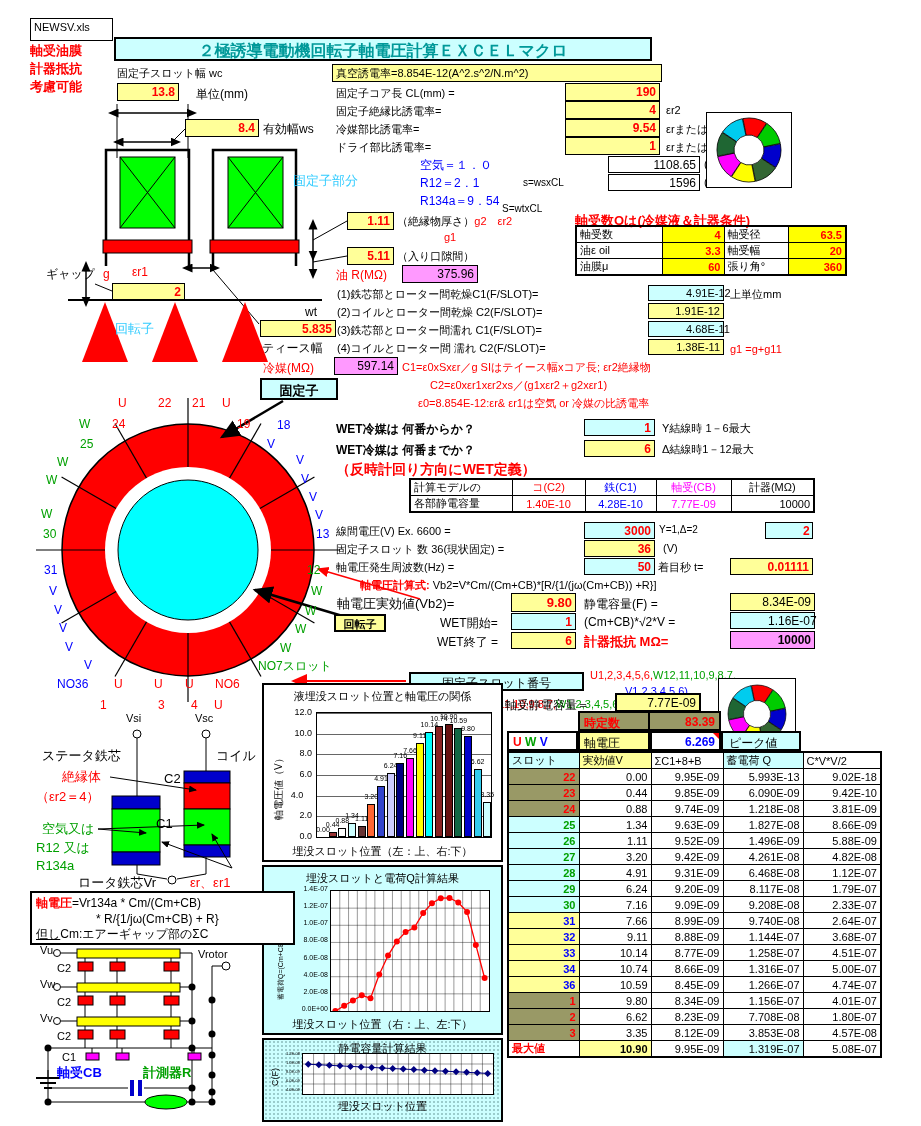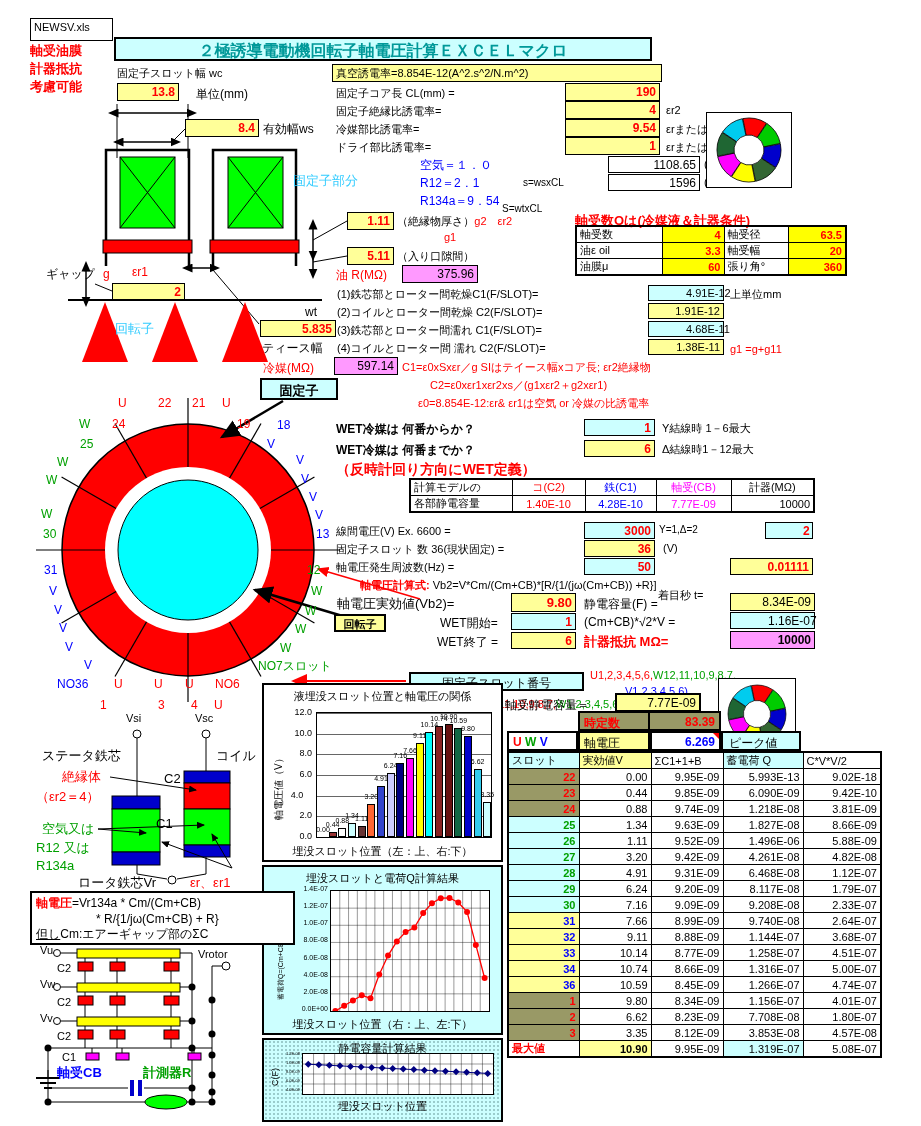--- a/index.html
+++ b/index.html
@@ -416,21 +416,21 @@
 
   <div class="abs" style="left:336px;top:524px;">線間電圧(V)  Ex. 6600   =</div>
   <div class="vbox cyn r" style="left:584px;top:522px;width:71px;height:17px;">3000</div>
   <div class="abs" style="left:659px;top:524px;font-size:10px;">Y=1,Δ=2</div>
   <div class="vbox cyn r" style="left:765px;top:522px;width:48px;height:17px;">2</div>
   <div class="abs" style="left:336px;top:542px;">固定子スロット 数 36(現状固定) =</div>
   <div class="vbox yel r" style="left:584px;top:540px;width:71px;height:17px;">36</div>
   <div class="abs" style="left:663px;top:542px;">(V)</div>
   <div class="abs" style="left:336px;top:560px;">軸電圧発生周波数(Hz) =</div>
   <div class="vbox cyn r" style="left:584px;top:558px;width:71px;height:17px;">50</div>
-  <div class="abs" style="left:658px;top:560px;margin-top:28px;">着目秒 t=</div>
+  <div class="abs" style="left:658px;top:560px;">着目秒 t=</div>
   <div class="vbox yel r" style="left:730px;top:558px;width:83px;height:17px;">0.01111</div>
   <div class="abs" style="left:360px;top:578px;"><span class="r b">軸電圧計算式:</span> <span>Vb2=V*Cm/(Cm+CB)*[R/{1/(jω(Cm+CB)) +R}]</span></div>
 
   <div class="abs" style="left:337px;top:595px;font-size:13px;">軸電圧実効値(Vb2)=</div>
   <div class="vbox yel r" style="left:511px;top:593px;width:65px;height:19px;font-size:13px;">9.80</div>
   <div class="abs" style="left:584px;top:596px;font-size:12px;">静電容量(F) =</div>
   <div class="vbox yel" style="left:730px;top:593px;width:85px;height:18px;font-weight:normal;">8.34E-09</div>
   <div class="abs" style="left:440px;top:615px;font-size:12px;">WET開始=</div>
   <div class="vbox cyn r" style="left:511px;top:613px;width:65px;height:17px;">1</div>
   <div class="abs" style="left:584px;top:615px;font-size:12px;">(Cm+CB)*√2*V =</div>
@@ -479,21 +479,21 @@
         <col style="width:71px">
         <col style="width:72px">
         <col style="width:72px">
         <col style="width:80px">
         <col style="width:78px">
       </colgroup>
     <thead>
       <tr>
         <th class="cyn" style="border:1px solid #000;font-weight:normal;text-align:left;padding:0 3px;">スロット</th>
         <th class="yel" style="border:1px solid #000;font-weight:normal;text-align:left;padding:0 3px;">実効値V</th>
-        <th style="border:1px solid #000;font-weight:normal;text-align:left;padding:0 3px;background:#fff;">ΣC1+1+B</th>
+        <th style="border:1px solid #000;font-weight:normal;text-align:left;padding:0 3px;background:#fff;">ΣC1+8+B</th>
         <th class="cyn" style="border:1px solid #000;font-weight:normal;text-align:left;padding:0 3px;">蓄電荷 Q</th>
         <th style="border:1px solid #000;font-weight:normal;text-align:left;padding:0 3px;background:#fff;">C*V*V/2</th>
       </tr>
     </thead>
     <tbody id="slot-tbody">
         <tr>
           <td class="slotc ga">22</td>
           <td class="num">0.00</td>
           <td class="num">9.95E-09</td>
           <td class="num">5.993E-13</td>
@@ -517,21 +517,21 @@
           <td class="slotc gb">25</td>
           <td class="num">1.34</td>
           <td class="num">9.63E-09</td>
           <td class="num">1.827E-08</td>
           <td class="num">8.66E-09</td>
         </tr>
         <tr>
           <td class="slotc gb">26</td>
           <td class="num">1.11</td>
           <td class="num">9.52E-09</td>
-          <td class="num">1.496E-06</td>
+          <td class="num">1.496E-09</td>
           <td class="num">5.88E-09</td>
         </tr>
         <tr>
           <td class="slotc gb">27</td>
           <td class="num">3.20</td>
           <td class="num">9.42E-09</td>
           <td class="num">4.261E-08</td>
           <td class="num">4.82E-08</td>
         </tr>
         <tr>

